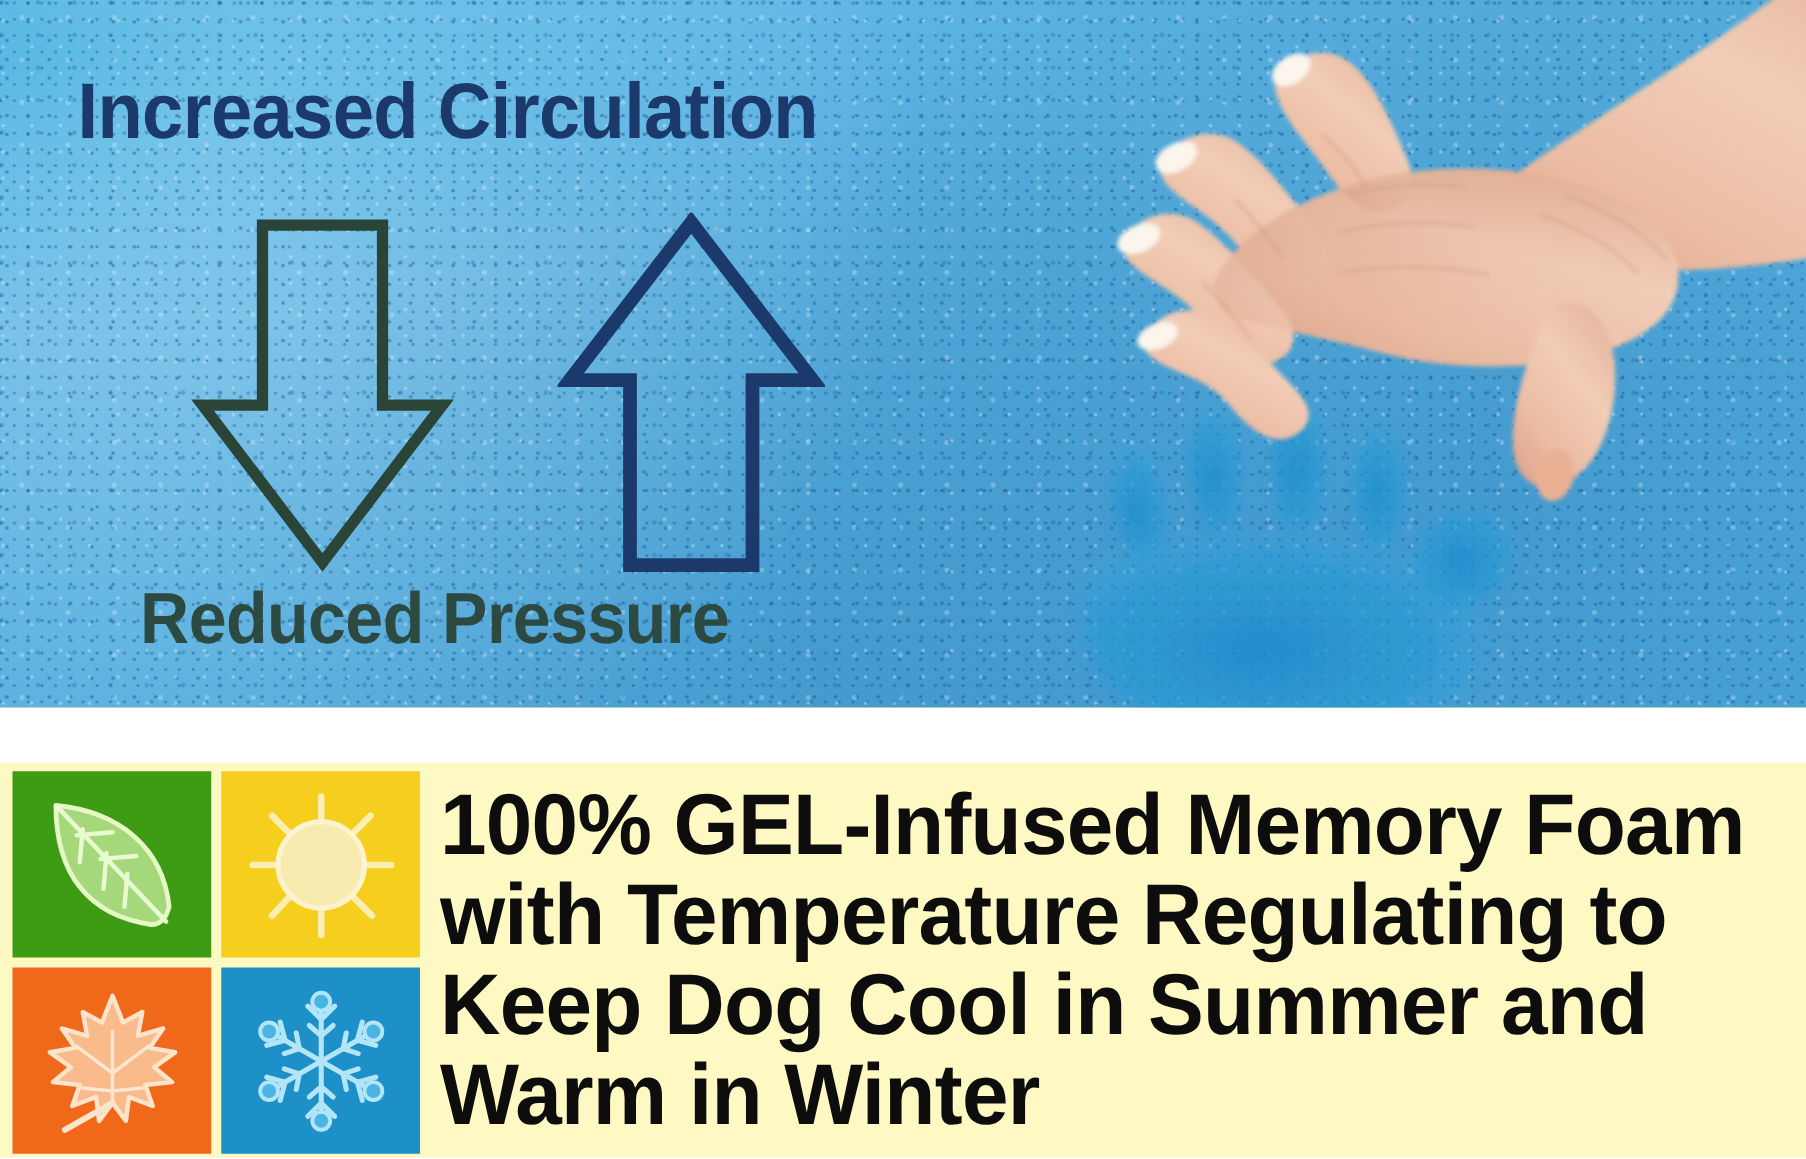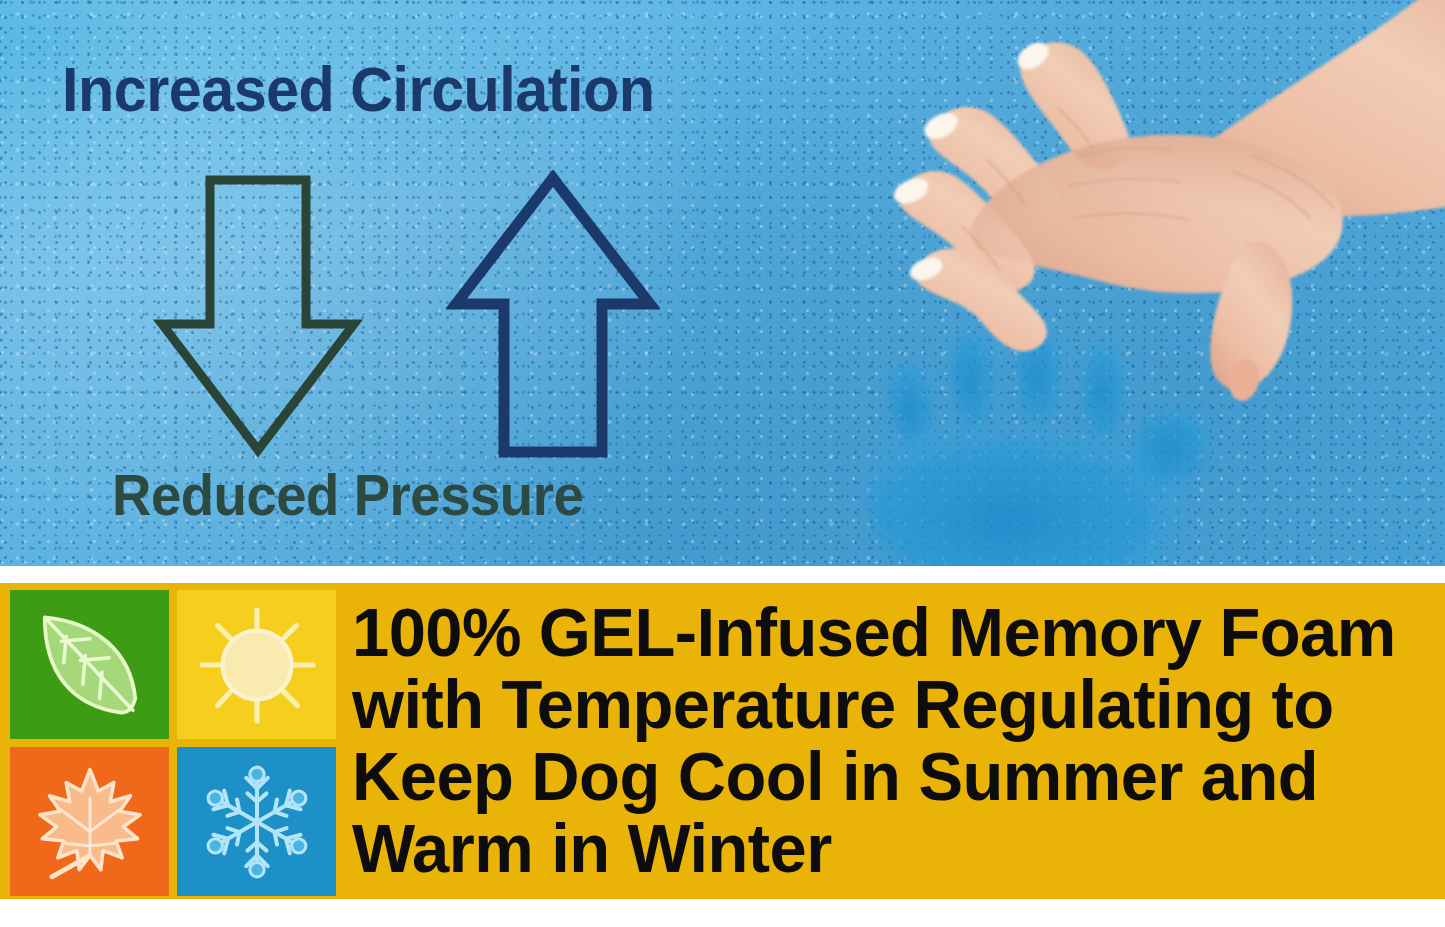--- a/index.html
+++ b/index.html
@@ -130,24 +130,24 @@
     left: 446px;
     top: 170px;
     width: 214px;
     height: 290px;
   }
 
   
   .bottom-panel {
     position: absolute;
     left: 0;
-    top: 583px;
+    top: 610px;
     width: 1445px;
     height: 316px;
-    background: #eab308;
+    background: #fef9c3;
     display: flex;
     align-items: flex-start;
   }
 
   .season-grid {
     position: absolute;
     left: 10px;
     top: 7px;
     width: 326px;
     height: 305px;

